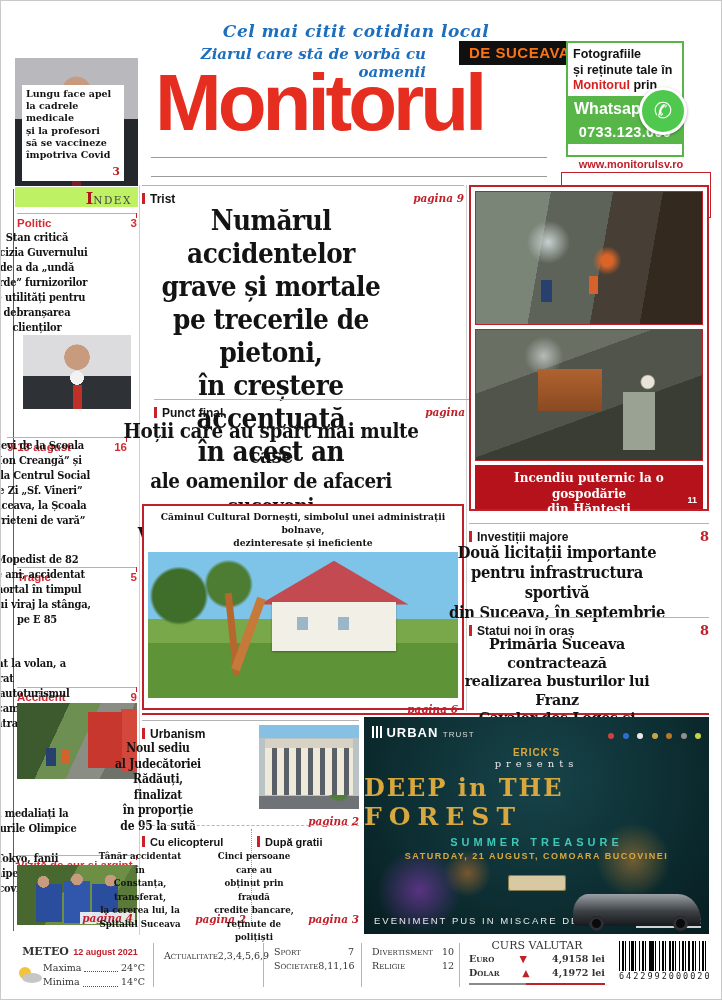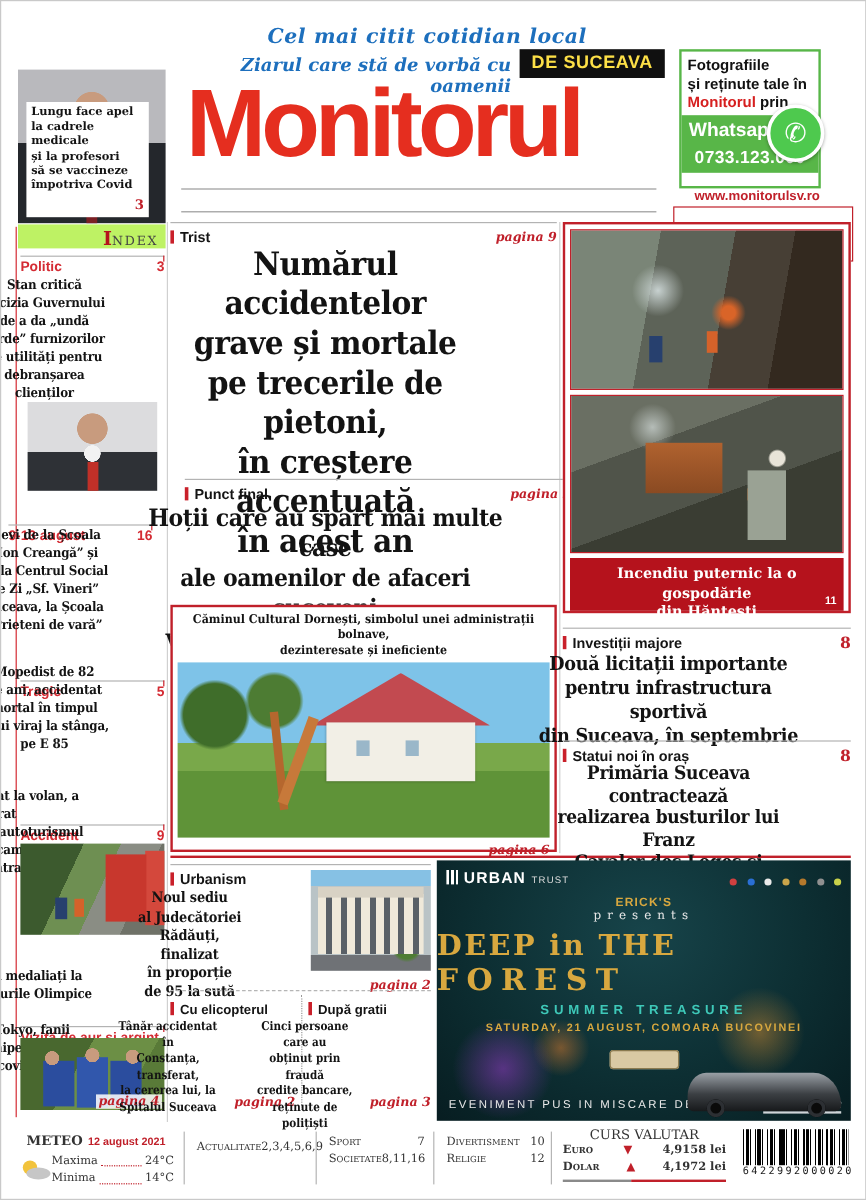--- a/index.html
+++ b/index.html
@@ -11,22 +11,22 @@
   .pre { white-space:pre-line; }
   .cond  { transform:scaleX(.92); transform-origin:50% 0; width:109%; margin-left:-4.5%; }
   .cond2 { transform:scaleX(.90); transform-origin:50% 0; width:111%; margin-left:-5.5%; }
   .cond3 { transform:scaleX(.87); transform-origin:50% 0; width:115%; margin-left:-7.5%; }
 
   
   .tag-script { font-family:"DejaVu Serif", serif; font-style:italic; font-weight:bold;
                 color:#1d6fbd; font-size:17px; text-align:center; letter-spacing:.5px; }
   .tag-sub { font-family:"DejaVu Serif", serif; font-style:italic; font-weight:bold;
              color:#1d6fbd; font-size:15px; }
-  .badge { background:#101010; color:#fde047; font-weight:bold; font-size:15px;
-           letter-spacing:.5px; padding:3px 10px 4px; }
+  .badge { background:#101010; color:#f97316; font-weight:bold; font-size:15px;
+           letter-spacing:.5px; padding:3px 10px 4px;margin-left:26px; }
   .logo { color:#e52e1f; font-weight:bold; font-size:80px; letter-spacing:-4px; line-height:1; }
   .dateline { font-size:11px; font-weight:bold; color:#3a3a3a; text-align:center; }
   .hline { background:#9a9a9a; height:1px; }
 
   
   .promo { border:2px solid #58b648; background:#fff; }
   .promo-top { padding:4px 5px 2px; font-weight:bold; font-size:12.5px; line-height:1.25; color:#111; }
   .promo-brand { color:#d61f1f; }
   .promo-green { background:#58b648; color:#fff; font-weight:bold; }
   .wa-circle { position:absolute; right:-5px; top:44px; width:42px; height:42px; border-radius:50%;

